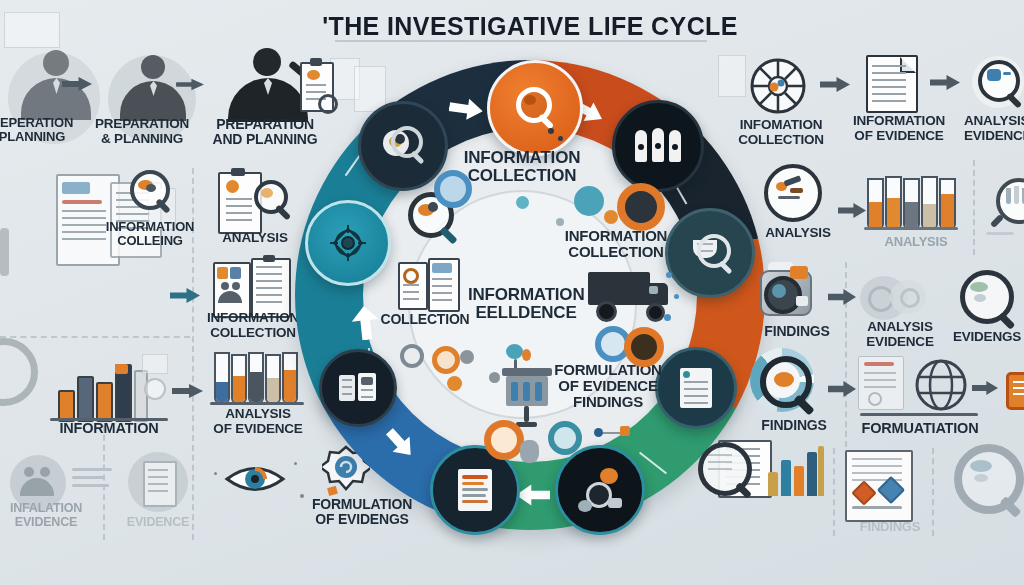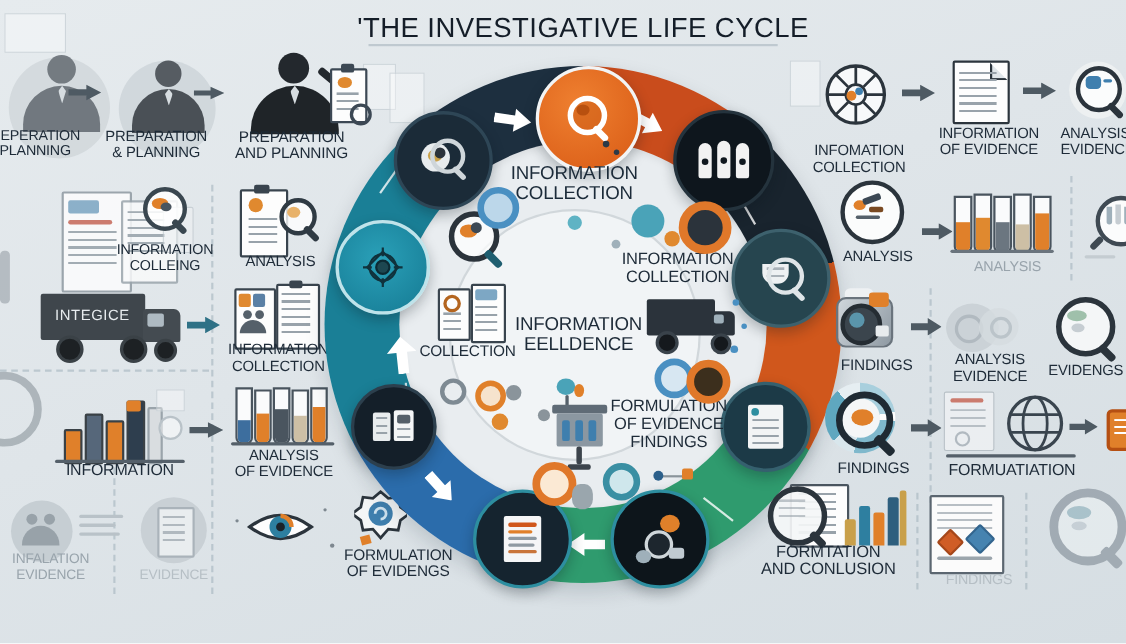--- a/index.html
+++ b/index.html
@@ -1,20 +1,20 @@
 <!DOCTYPE html>
 <html><head>
 <meta charset="utf-8">
 <style>
   html,body{margin:0;padding:0;}
   body{width:1024px;height:585px;overflow:hidden;font-family:"Liberation Sans",sans-serif;}
   .canvas{position:relative;width:1024px;height:585px;overflow:hidden;
     background:linear-gradient(160deg,#e6ebee 0%,#dfe5e9 45%,#d6dee3 100%);}
   .abs{position:absolute;}
-  .lbl{position:absolute;font-weight:normal;color:#1e2b38;text-align:center;
+  .lbl{position:absolute;font-weight:bold;color:#1e2b38;text-align:center;
        white-space:pre-line;line-height:1.08;letter-spacing:-0.2px;}
   .lbl.faded{color:#99a4ac;}
   .lbl.vfaded{color:#b6bfc5;}
   .arr{position:absolute;background:#4e5a63;
        clip-path:polygon(0 32%,55% 32%,55% 6%,100% 50%,55% 94%,55% 68%,0 68%);}
   .arr-up{clip-path:polygon(50% 0,100% 42%,68% 42%,68% 100%,32% 100%,32% 42%,0 42%);}
   .node{position:absolute;border-radius:50%;box-shadow:0 5px 12px rgba(10,20,30,.28);
         display:flex;align-items:center;justify-content:center;}
   .dot{position:absolute;border-radius:50%;}
   .sq{position:absolute;border-radius:2px;}
@@ -116,29 +116,20 @@
     <div class="doc" style="left:0;top:4px;width:40px;height:58px;border-color:#39444e;"></div>
     <div class="sq" style="left:13px;top:0;width:14px;height:8px;background:#39444e;"></div>
     <div class="dot" style="left:8px;top:12px;width:13px;height:13px;background:#e0892f;"></div>
     <div class="lines" style="left:8px;top:30px;width:26px;height:26px;"></div>
     <div class="mag" style="left:36px;top:12px;width:26px;height:26px;border:4px solid #2f3a43;background:rgba(255,255,255,.8);"></div>
     <div class="dot" style="left:43px;top:20px;width:12px;height:10px;background:#e8b26a;"></div>
     <div class="maghandle" style="left:62px;top:36px;width:6px;height:17px;background:#2f3a43;transform:rotate(-45deg);"></div>
   </div>
   <div class="lbl" style="left:214px;top:231px;width:82px;font-size:13.5px;">ANALYSIS</div>
 
-  <div class="abs" style="left:37px;top:267px;width:130px;height:58px;">
-    <div class="sq" style="left:0;top:0;width:95px;height:42px;background:#3f464c;"></div>
-    <div class="lbl" style="left:4px;top:13px;width:86px;font-size:13.5px;color:#e8ecef;letter-spacing:.5px;">INTEGICE</div>
-    <div class="sq" style="left:93px;top:14px;width:34px;height:30px;background:#444b51;border-radius:3px 6px 2px 2px;"></div>
-    <div class="sq" style="left:97px;top:18px;width:15px;height:12px;background:#aebac2;"></div>
-    <div class="dot" style="left:14px;top:38px;width:19px;height:19px;background:#1d2124;border:3px solid #3a4146;"></div>
-    <div class="dot" style="left:72px;top:38px;width:19px;height:19px;background:#1d2124;border:3px solid #3a4146;"></div>
-    <div class="dot" style="left:103px;top:41px;width:15px;height:15px;background:#1d2124;border:3px solid #3a4146;"></div>
-  </div>
   <div class="arr" style="left:170px;top:287px;width:30px;height:17px;background:#2e7186;"></div>
 
   <div class="abs" style="left:213px;top:258px;width:76px;height:58px;">
     <div class="doc" style="left:0;top:4px;width:34px;height:52px;border-color:#39444e;"></div>
     <div class="sq" style="left:4px;top:9px;width:11px;height:12px;background:#e0892f;"></div>
     <div class="sq" style="left:17px;top:9px;width:11px;height:12px;background:#5a80a5;"></div>
     <div class="bust-head" style="left:8px;top:24px;width:8px;height:8px;background:#55606a;"></div>
     <div class="bust-head" style="left:19px;top:24px;width:8px;height:8px;background:#55606a;"></div>
     <div class="bust-body" style="left:5px;top:33px;width:24px;height:12px;background:#55606a;"></div>
     <div class="doc" style="left:38px;top:0;width:36px;height:56px;border-color:#39444e;"></div>
@@ -401,21 +392,21 @@
   <div class="dot" style="left:674px;top:294px;width:5px;height:5px;background:#4a90c2;"></div>
   <div class="dot" style="left:664px;top:314px;width:7px;height:7px;background:#4a90c2;"></div>
 
   <svg class="abs" style="left:748px;top:56px;" width="60" height="60" viewBox="0 0 60 60">
     <circle cx="30" cy="30" r="26" fill="#f7f9fa" stroke="#2b343c" stroke-width="3"></circle>
     <circle cx="30" cy="30" r="9" fill="none" stroke="#2b343c" stroke-width="2.5"></circle>
     <path d="M30 4 v17 M30 39 v17 M4 30 h17 M39 30 h17 M12 12 l11 11 M37 37 l11 11 M48 12 l-11 11 M23 37 l-11 11" stroke="#2b343c" stroke-width="2.5"></path>
     <circle cx="26" cy="31" r="4.5" fill="#e0802a"></circle>
     <circle cx="33" cy="27" r="3.5" fill="#3f7fae"></circle>
   </svg>
-  <div class="lbl" style="left:728px;top:130px;width:106px;font-size:13.5px;">INFOMATION
+  <div class="lbl" style="left:728px;top:118px;width:106px;font-size:13.5px;">INFOMATION
 COLLECTION</div>
 
   <div class="arr" style="left:820px;top:76px;width:30px;height:17px;border-radius:4px;"></div>
 
   <div class="abs" style="left:866px;top:55px;width:52px;height:58px;">
     <div class="doc" style="left:0;top:0;width:48px;height:54px;border-color:#2b343c;border-width:2.5px;"></div>
     <div class="abs" style="left:34px;top:2px;width:14px;height:14px;background:#dfe5e9;border-left:2.5px solid #2b343c;border-bottom:2.5px solid #2b343c;clip-path:polygon(0 0,100% 100%,0 100%);"></div>
     <div class="lines" style="left:6px;top:10px;width:34px;height:38px;"></div>
   </div>
   <div class="lbl" style="left:844px;top:114px;width:110px;font-size:13.5px;">INFORMATION
@@ -535,22 +526,20 @@
     <div class="lines" style="left:28px;top:10px;width:34px;height:40px;"></div>
     <div class="mag" style="left:0;top:4px;width:44px;height:44px;border:5px solid #2b343c;background:rgba(244,246,247,.92);"></div>
     <div class="lines" style="left:10px;top:16px;width:24px;height:20px;opacity:.6;"></div>
     <div class="maghandle" style="left:42px;top:44px;width:7px;height:17px;background:#2b343c;transform:rotate(-45deg);"></div>
     <div class="sq" style="left:70px;top:34px;width:10px;height:24px;background:#c9a04a;border-radius:2px 2px 0 0;"></div>
     <div class="sq" style="left:83px;top:22px;width:10px;height:36px;background:#2e7fa0;border-radius:2px 2px 0 0;"></div>
     <div class="sq" style="left:96px;top:28px;width:10px;height:30px;background:#e0802a;border-radius:2px 2px 0 0;"></div>
     <div class="sq" style="left:109px;top:14px;width:10px;height:44px;background:#2e5f7e;border-radius:2px 2px 0 0;"></div>
     <div class="sq" style="left:120px;top:8px;width:6px;height:50px;background:#c9a04a;border-radius:2px 2px 0 0;"></div>
   </div>
-  <div class="lbl" style="left:680px;top:494px;width:146px;font-size:15px;">FORMTATION
-AND CONLUSION</div>
 
   <div class="abs" style="left:845px;top:450px;width:68px;height:72px;opacity:.95;">
     <div class="doc" style="left:0;top:0;width:64px;height:68px;border-color:#55606a;border-width:2.5px;"></div>
     <div class="lines" style="left:7px;top:8px;width:50px;height:24px;opacity:.7;"></div>
     <div class="sq" style="left:10px;top:34px;width:14px;height:14px;background:#d0571c;transform:rotate(45deg);border:2px solid #a33f10;"></div>
     <div class="sq" style="left:36px;top:30px;width:16px;height:16px;background:#3f7fae;transform:rotate(45deg);border:2px solid #2b5f8a;"></div>
     <div class="sq" style="left:7px;top:56px;width:50px;height:2.5px;background:#98a2aa;"></div>
   </div>
   <div class="lbl vfaded" style="left:850px;top:520px;width:80px;font-size:13px;">FINDINGS</div>
 

